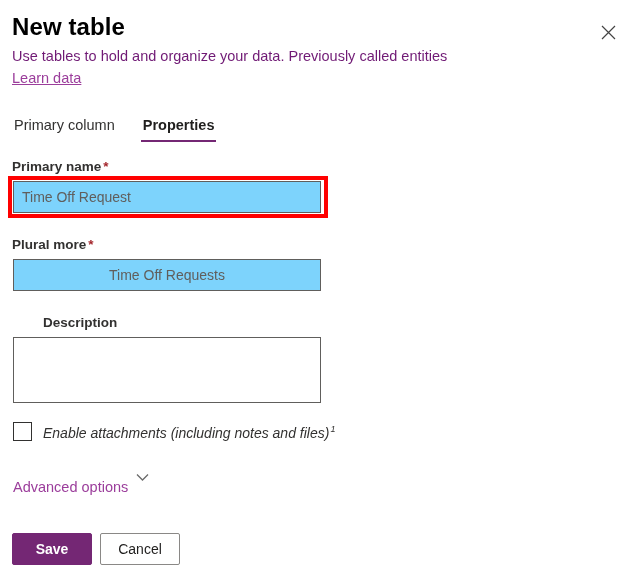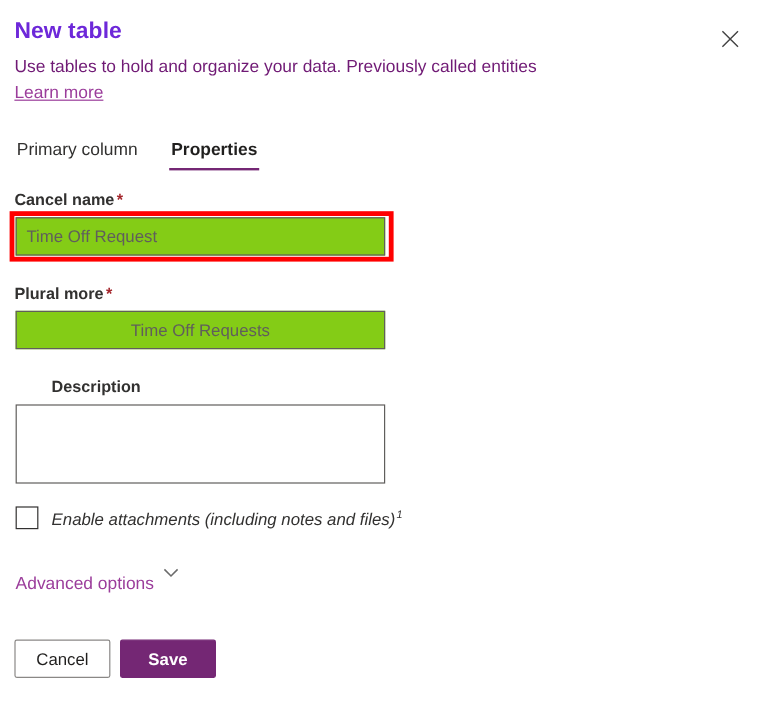--- a/index.html
+++ b/index.html
@@ -26,23 +26,23 @@
   }
 
   
   .header {
     position: absolute;
     left: 12px;
     top: 14px;
     width: 560px;
   }
   .title {
-    font-size: 19px;
-    font-weight: 600;
-    color: #6d28d9;
+    font-size: 24px;
+    font-weight: 600;
+    color: #000000;
     letter-spacing: 0.1px;
     line-height: 26px;
     margin: 0;
   }
   .subtitle {
     font-size: 14.5px;
     color: #701a75;
     line-height: 20px;
     margin: 6px 0 0 0;
     white-space: nowrap;
@@ -123,21 +123,21 @@
     color: #a4262c;
     font-weight: 600;
     margin-left: 2px;
   }
   .text-input {
     display: block;
     box-sizing: border-box;
     width: 308px;
     height: 32px;
     border: 1px solid #605e5c;
-    background: #84cc16;
+    background: #7dd3fc;
     font-family: inherit;
     font-size: 14px;
     color: #605e5c;
     padding: 0 8px;
     outline: none;
     border-radius: 0;
   }
   .text-area {
     display: block;
     box-sizing: border-box;
@@ -261,40 +261,40 @@
   }
 </style>
 </head>
 <body>
 
 <div class="panel">
 
   <div class="header">
     <h1 class="title">New table</h1>
     <p class="subtitle">Use tables to hold and organize your data. Previously called entities</p>
-    <a class="learn-more">Learn more</a>
+    <a class="learn-more">Learn data</a>
   </div>
 
   <button class="close-btn">
     <span>
       <svg width="15" height="15" viewBox="0 0 15 15" aria-hidden="true">
         <path d="M1 1 L14 14 M14 1 L1 14" stroke="#444444" stroke-width="1.2" fill="none"></path>
       </svg>
     </span>
   </button>
 
   <div class="tabs">
     <button class="tab">Primary column</button>
     <button class="tab active">Properties</button>
   </div>
 
   <div class="form">
 
     <label class="field-label field-display-label">
-      <span>Cancel name</span><span class="req">*</span>
+      <span>Primary name</span><span class="req">*</span>
     </label>
     <input class="text-input field-display-input" type="text" value="Time Off Request" style="">
     <div class="highlight-box"></div>
 
     <label class="field-label field-plural-label">
       <span>Plural more</span><span class="req">*</span>
     </label>
     <input class="text-input field-plural-input" type="text" value="Time Off Requests" style="">
 
     <label class="field-label field-desc-label">Description</label>
@@ -310,17 +310,17 @@
       <span class="chev">
         <svg width="13" height="9" viewBox="0 0 13 9" aria-hidden="true">
           <path d="M1 1.5 L6.5 7 L12 1.5" stroke="#6b6b6b" stroke-width="1.3" fill="none"></path>
         </svg>
       </span>
     </button>
 
   </div>
 
   <div class="footer">
+    <button class="btn btn-primary">Save</button>
     <button class="btn btn-secondary">Cancel</button>
-    <button class="btn btn-primary">Save</button>
   </div>
 
 </div>
 
 </body></html>

